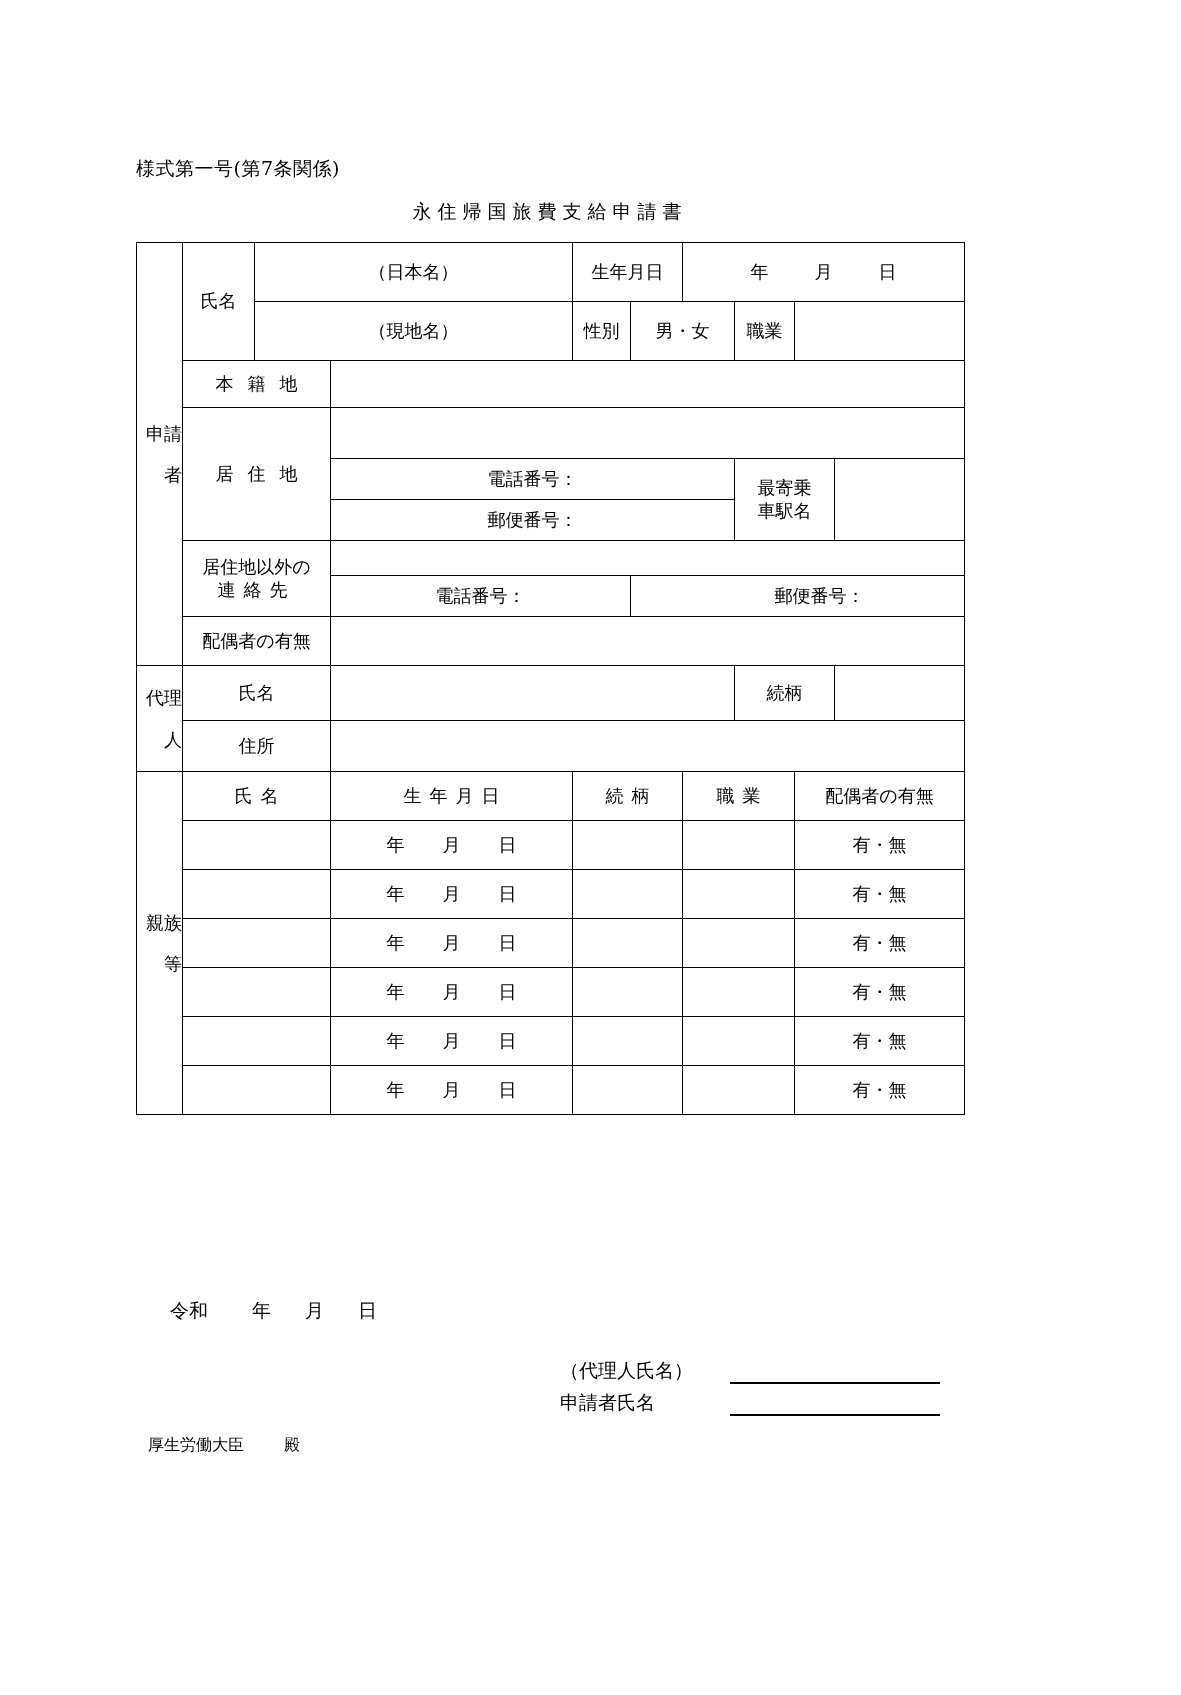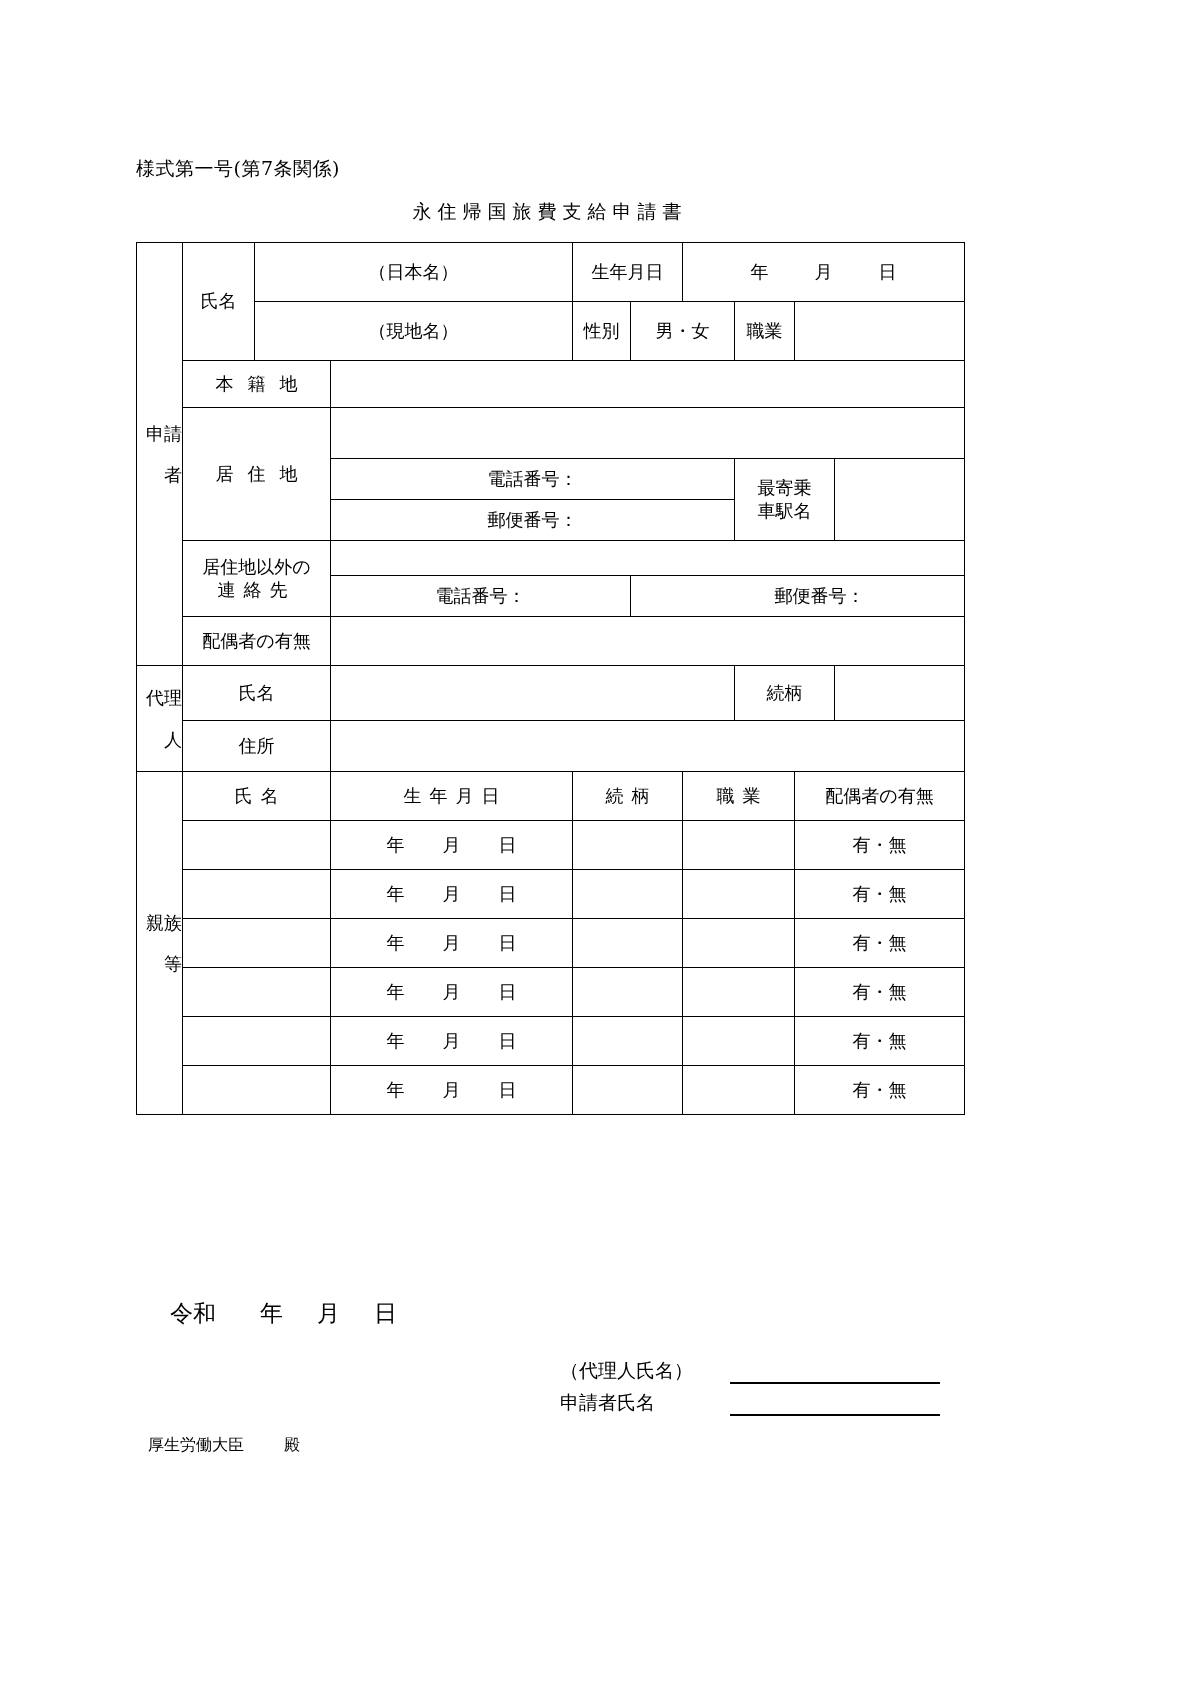--- a/index.html
+++ b/index.html
@@ -102,21 +102,21 @@
     width: 832px;
     font-size: 19px;
     line-height: 1.75;
     text-align: justify;
     text-indent: 38px;
   }
   .date-line {
     position: absolute;
     left: 136px;
     top: 1282px;
-    font-size: 23px;
+    font-size: 19px;
     white-space: nowrap;
   }
   .date-line .gap { display: inline-block; width: 44px; }
   .date-line .gap-s { display: inline-block; width: 34px; }
 
   .sign-block {
     position: absolute;
     left: 560px;
     top: 1330px;
     font-size: 19px;

